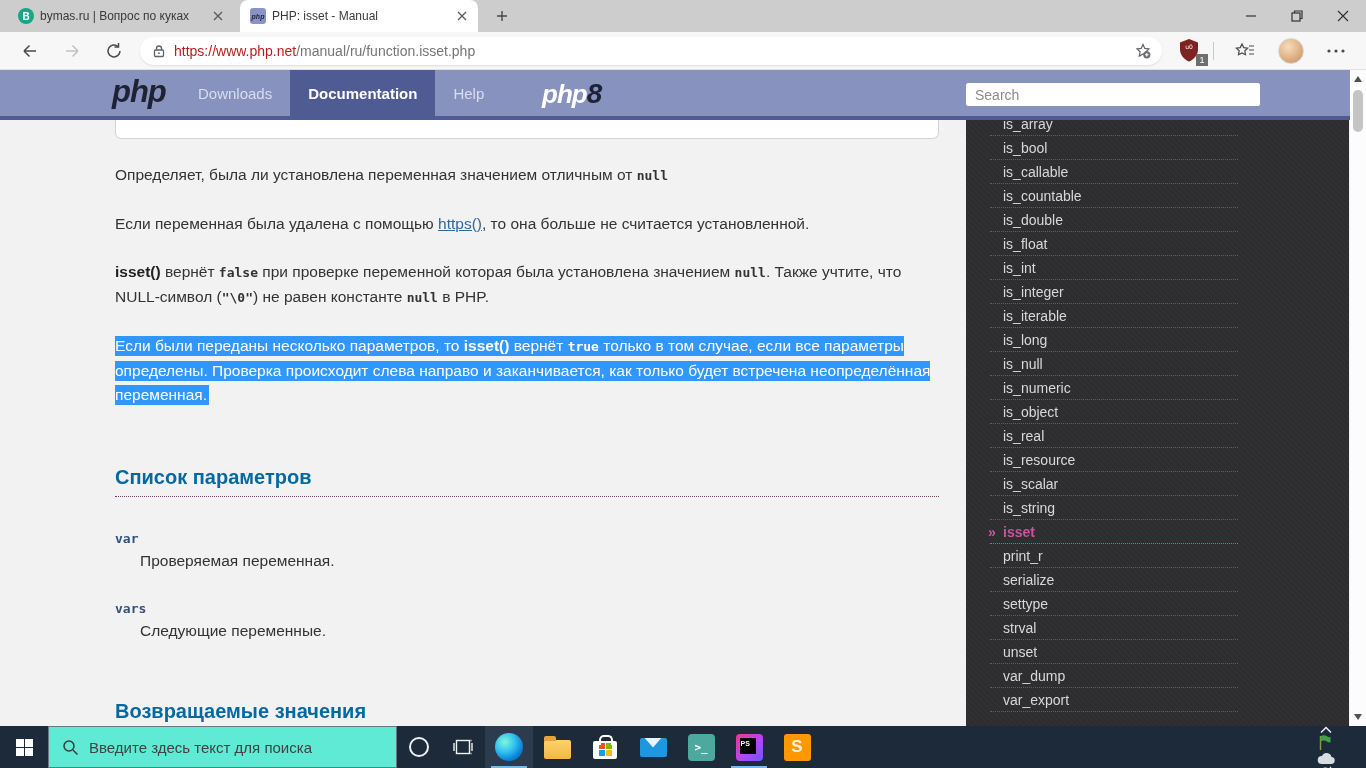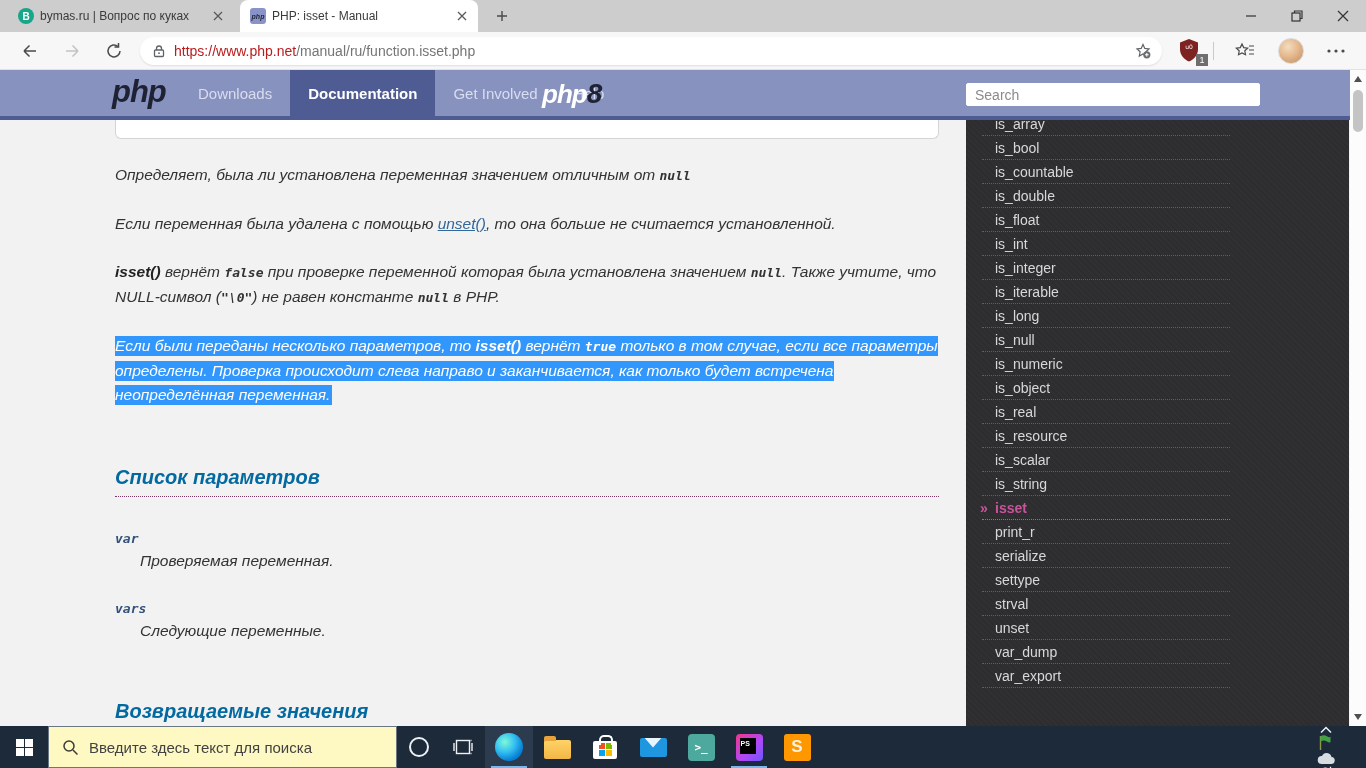--- a/index.html
+++ b/index.html
@@ -49,54 +49,54 @@
   .navitem.active { background:#4F5B93; color:#FFFFFF; font-weight:bold; }
   .php8-logo { position:absolute; left:542px; top:8px; font-style:italic; font-weight:bold; }
   .php8-logo .p8a { color:#FFFFFF; font-size:26px; letter-spacing:-1px; }
   .php8-logo .p8b { color:#1E2235; font-size:28px; }
   .nav-search { position:absolute; left:966px; top:13px; width:294px; height:23px; border:1px solid #FFF; border-radius:2px;
     padding:0 8px; font-size:14px; color:#333; font-family:"Liberation Sans", sans-serif; }
   .nav-search::placeholder { color:#8B8B8B; }
 
   
   .page { position:absolute; top:120px; left:0; width:1350px; height:606px; background:#F2F2F2; overflow:hidden; }
-  .content { position:absolute; left:115px; top:0; width:824px;font-style:italic; }
+  .content { position:absolute; left:115px; top:0; width:824px; }
   .synopsis-remnant { height:19px; background:#FFF; border:1px solid #D4D4D4; border-top:none; border-radius:0 0 6px 6px; margin-bottom:24px; }
   .bodyp { font-size:15.5px; line-height:24px; color:#333; margin:0 0 24px; }
   .mono { font-family:"DejaVu Sans Mono", monospace; font-size:13px; font-weight:bold; }
   b.fn { font-weight:bold; color:#222; }
   a.funclink { color:#336699; text-decoration:underline; cursor:pointer; }
   .sel { background:#3297FD; color:#FFF; padding:1px 2px 2px 0; }
   .sel b, .sel code { color:#FFF; }
   h3.section { font-size:20px; font-weight:bold; color:#0369a1; margin:58px 0 0; padding-bottom:7px; border-bottom:1px dotted #793862; line-height:24px; }
   dl { margin:32px 0 0; }
   dt code { color:#33517B; font-size:14px; }
   dd { margin:4px 0 28px 25px; font-size:15.5px; line-height:20px; color:#333; }
 
   
   .sidebar { position:absolute; left:966px; top:0; width:383px; height:606px; background:#2D2D30; overflow:hidden;
     background-image:repeating-linear-gradient(45deg, rgba(255,255,255,0.015) 0 2px, transparent 2px 4px); }
   .sidebar ul { list-style:none; margin:-8px 0 0; padding:0; }
-  .sidebar li { position:relative; height:24px; line-height:24px; margin-left:16px; width:248px; padding-left:13px;
+  .sidebar li { position:relative; height:24px; line-height:24px; margin-left:24px; width:248px; padding-left:13px;
     border-bottom:1px dotted #5F5F5F; font-size:14px; color:#D8D8D8; white-space:nowrap; cursor:pointer; }
   .sidebar li.active { color:#C9549B; font-weight:bold; border-bottom-color:#C9549B; }
   .sidebar li .marker { position:absolute; left:-2px; color:#C9549B; }
 
   
   .bscroll { position:absolute; left:1350px; top:70px; width:16px; height:656px; background:#FCFCFC; }
   .bscroll .arrow-up { position:absolute; top:6px; left:4px; width:0; height:0; border-left:4px solid transparent; border-right:4px solid transparent; border-bottom:6px solid #505050; }
   .bscroll .arrow-down { position:absolute; bottom:6px; left:4px; width:0; height:0; border-left:4px solid transparent; border-right:4px solid transparent; border-top:6px solid #505050; }
   .bscroll .thumb { position:absolute; top:20px; left:3px; width:10px; height:42px; background:#C4C4C4; border-radius:5px; }
 
   
   .taskbar { position:absolute; bottom:0; left:0; width:1366px; height:42px; background:#1D2A39; display:flex; align-items:center; }
   .tb-btn { width:48px; height:42px; display:flex; align-items:center; justify-content:center; }
   .winlogo { width:17px; height:17px; display:grid; grid-template-columns:8px 8px; grid-template-rows:8px 8px; gap:1px; }
   .winlogo span { background:#FFF; }
-  .tsearch { width:349px; height:42px; background:#fef9c3; border:1px solid #6A7683; display:flex; align-items:center; padding-left:13px; }
+  .tsearch { width:349px; height:42px; background:#5eead4; border:1px solid #6A7683; display:flex; align-items:center; padding-left:13px; }
   .tsearch-text { font-size:15px; color:#424242; margin-left:10px; }
   .cortana-ring { width:20px; height:20px; border:2px solid #EDF1F5; border-radius:50%; }
   .apps { display:flex; height:42px; }
   .app { width:48px; height:42px; display:flex; align-items:center; justify-content:center; position:relative; }
   .app.active { background:#2C3C4E; }
   .app.active::after, .app.running::after { content:""; position:absolute; left:6px; right:6px; bottom:0; height:2px; background:#76B9ED; }
   .edge-ball { width:28px; height:28px; border-radius:50%; background:radial-gradient(circle at 35% 32%, #7DF9D8 0%, #35C1F1 38%, #0A84D8 68%, #0C59A4 100%); }
   .folder { position:relative; width:27px; height:19px; background:linear-gradient(#FFD267,#F2B746); border-radius:2px; margin-top:4px; }
   .folder::before { content:""; position:absolute; top:-4px; left:0; width:12px; height:5px; background:#E8A33D; border-radius:2px 2px 0 0; }
   .store-bag { position:relative; width:24px; height:18px; background:#FFF; border-radius:2px; margin-top:5px;
@@ -215,34 +215,33 @@
         <circle cx="16" cy="2" r="1.6" fill="#4A4A4A"></circle>
       </svg>
   </div>
 </div>
 
 <div class="phpnav">
   <span class="php-logo">php</span>
   <div class="navmenu">
     <div class="navitem">Downloads</div>
     <div class="navitem active">Documentation</div>
-    <div class="navitem">Get Involved</div>
     <div class="navitem">Help</div>
   </div>
   <span class="php8-logo"><span class="p8a">php</span><span class="p8b">8</span></span>
   <input class="nav-search" type="text" placeholder="Search" style="">
 </div>
 
 <div class="page">
   <div class="content">
     <div class="synopsis-remnant"></div>
 
     <p class="bodyp"><span>Определяет, была ли установлена переменная значением отличным от </span><code class="mono">null</code></p>
 
-    <p class="bodyp"><span>Если переменная была удалена с помощью </span><a class="funclink">unset()</a><span>, то она больше не считается установленной.</span></p>
+    <p class="bodyp"><span>Если переменная была удалена с помощью </span><a class="funclink">https()</a><span>, то она больше не считается установленной.</span></p>
 
     <p class="bodyp"><b class="fn">isset()</b><span> вернёт </span><code class="mono">false</code><span> при проверке переменной которая была установлена значением </span><code class="mono">null</code><span>. Также учтите, что NULL-символ (</span><code class="mono">"\0"</code><span>) не равен константе </span><code class="mono">null</code><span> в PHP.</span></p>
 
     <p class="bodyp"><span class="sel"><span>Если были переданы несколько параметров, то </span><b class="fn">isset()</b><span> вернёт </span><code class="mono">true</code><span> только в том случае, если все параметры определены. Проверка происходит слева направо и заканчивается, как только будет встречена неопределённая переменная.</span></span></p>
 
     <h3 class="section">Список параметров</h3>
 
     <dl>
       <dt><code class="mono">var</code></dt>
       <dd>Проверяемая переменная.</dd>
@@ -250,20 +249,21 @@
       <dd>Следующие переменные.</dd>
     </dl>
 
     <h3 class="section">Возвращаемые значения</h3>
   </div>
 
   <div class="sidebar">
     <ul>
         <li><span>is_array</span></li>
         <li><span>is_bool</span></li>
+        <li><span>is_callable</span></li>
         <li><span>is_countable</span></li>
         <li><span>is_double</span></li>
         <li><span>is_float</span></li>
         <li><span>is_int</span></li>
         <li><span>is_integer</span></li>
         <li><span>is_iterable</span></li>
         <li><span>is_long</span></li>
         <li><span>is_null</span></li>
         <li><span>is_numeric</span></li>
         <li><span>is_object</span></li>

